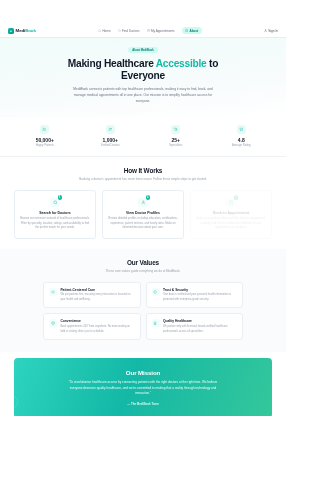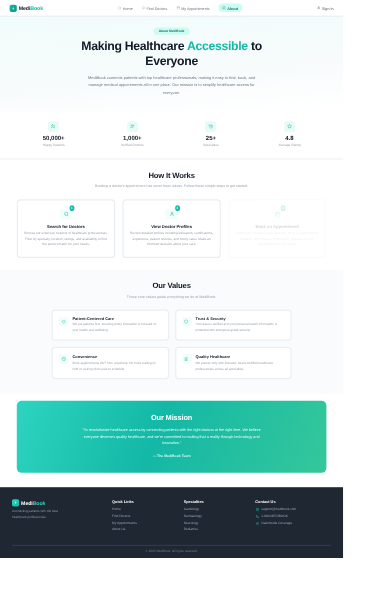--- a/index.html
+++ b/index.html
@@ -4,21 +4,21 @@
 <style>
   * { margin:0; padding:0; box-sizing:border-box; }
   html,body { width:286px; height:500px; overflow:hidden; }
   body {
     font-family:"Liberation Sans", sans-serif;
     background:#ffffff;
     color:#1f2937;
     font-size:3.2px;
     -webkit-font-smoothing:antialiased;
   }
-  .page { width:286px; height:500px; overflow:hidden; position:relative; }
+  .page { width:286px; height:392px; overflow:hidden; position:relative;margin-top:24px; }
 
   
   .nav {
     height:14px; background:#ffffff; border-bottom:0.4px solid #e8edf1;
     display:flex; align-items:center; padding:0 8px; position:relative; z-index:5;
   }
   .brand { display:flex; align-items:center; gap:1.6px; }
   .brand-mark {
     width:6px; height:6px; border-radius:1.6px;
     background:linear-gradient(135deg,#14b8a6,#0d9488);

